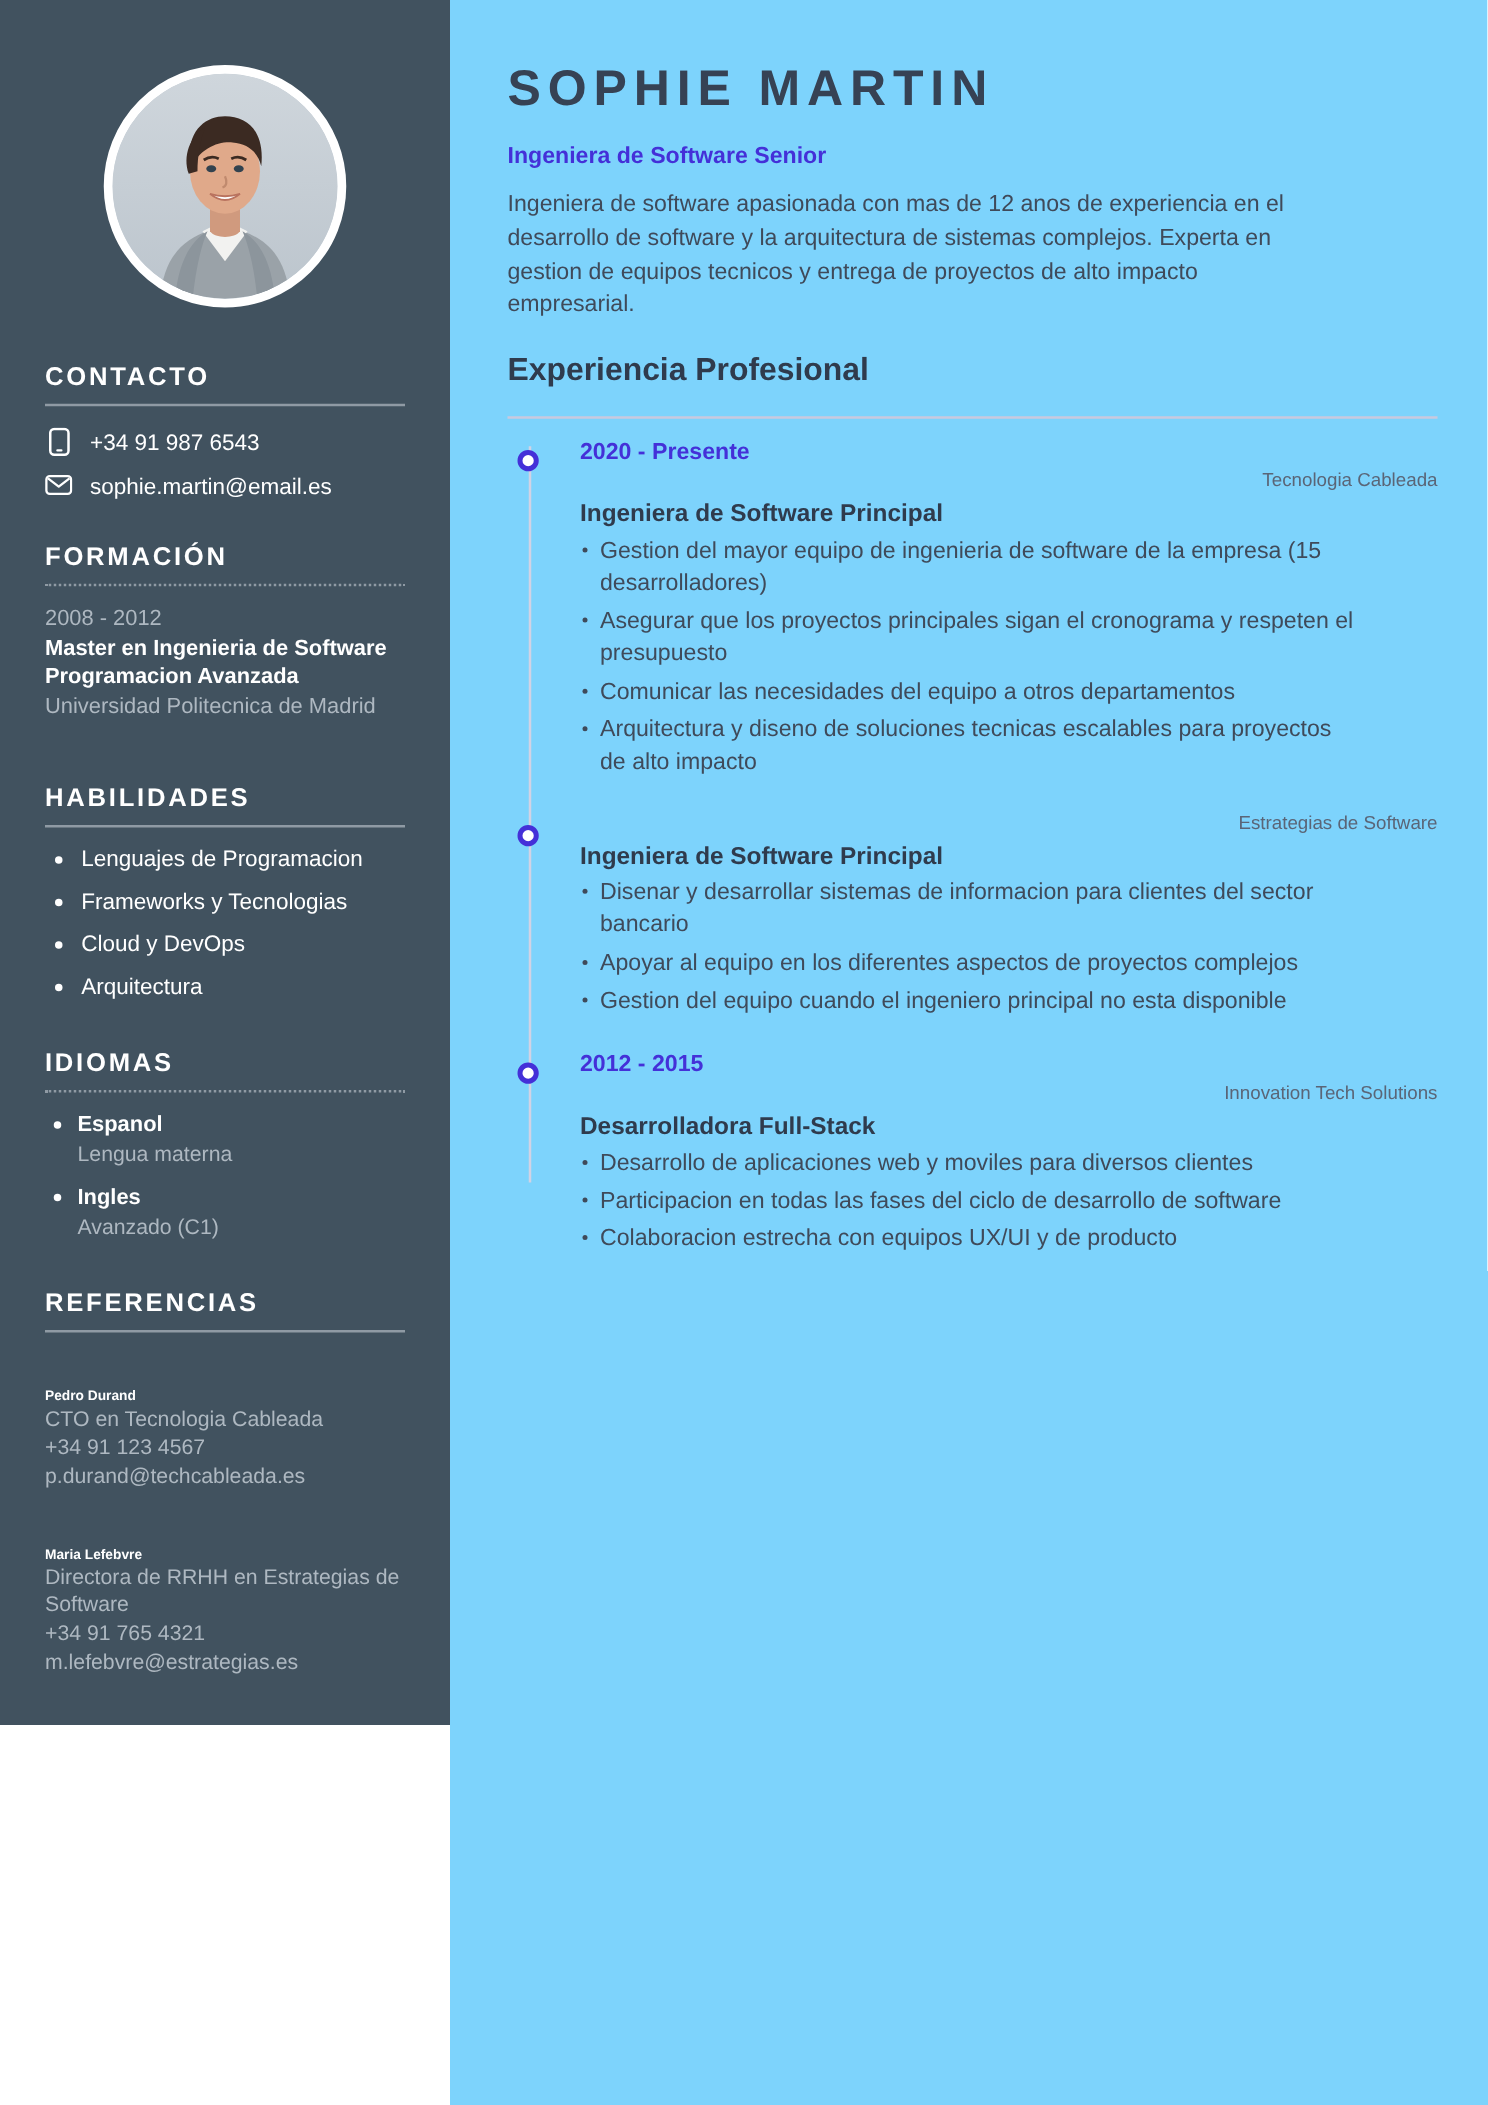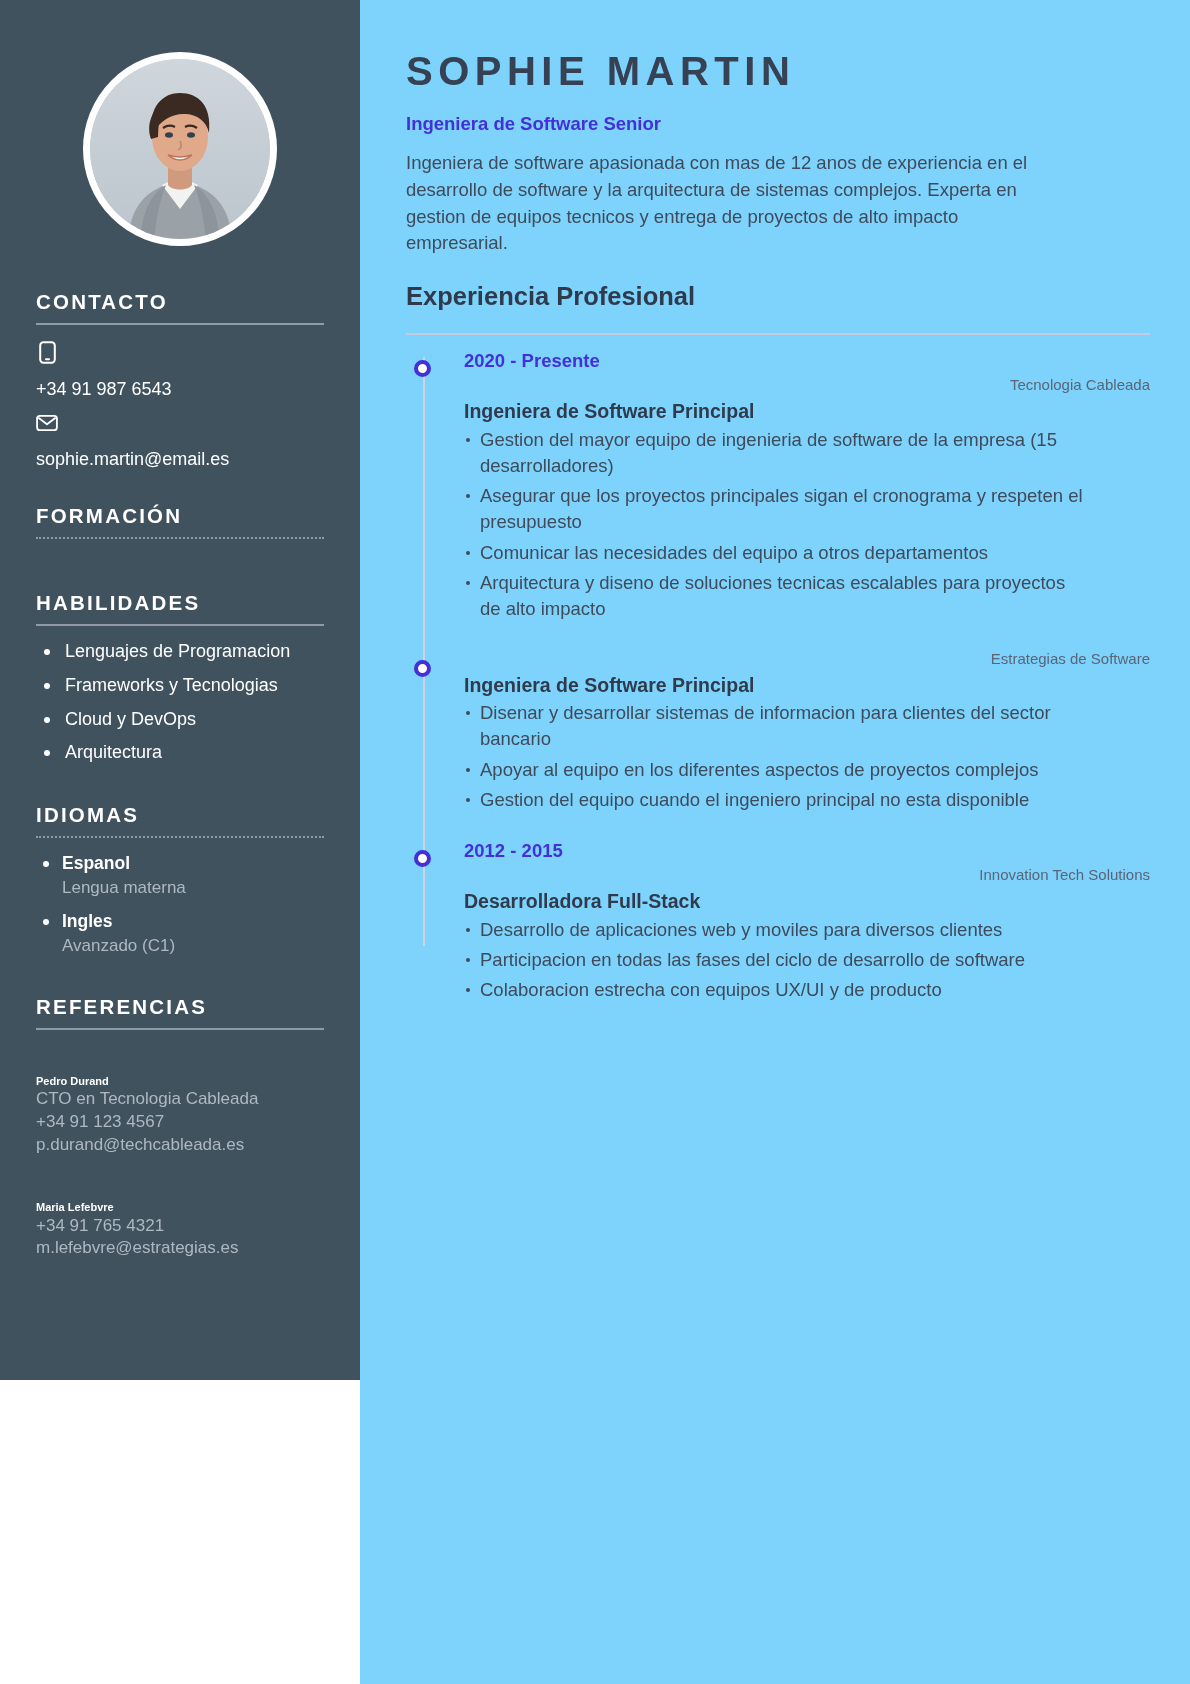--- a/index.html
+++ b/index.html
@@ -66,24 +66,23 @@
   }
   .sec-contacto { margin-top: 44px; }
   .sec-formacion { margin-top: 34px; }
   .sec-habilidades { margin-top: 52px; }
   .sec-idiomas { margin-top: 40px; }
   .sec-referencias { margin-top: 38px; }
 
   .contact-list { margin-top: 16px; }
   .contact-row {
     display: flex;
-    align-items: flex-start;
+    align-items: flex-end;
     gap: 14px;
     margin-bottom: 11px;
-    flex-direction: column;
   }
   .contact-ico {
     width: 22px;
     height: 24px;
     flex: 0 0 22px;
     display: flex;
     align-items: center;
     justify-content: center;
   }
   .contact-ico svg { display:block; }
@@ -371,20 +370,25 @@
             </svg>
           </span>
           <span class="contact-txt">sophie.martin@email.es</span>
         </div>
       </div>
     </section>
 
     <section class="sec-formacion">
       <h2 class="side-h">FORMACIÓN</h2>
       <div class="side-rule dotted"></div>
+      <div class="edu-block">
+        <div class="edu-dates">2008 - 2012</div>
+        <div class="edu-degree">Master en Ingenieria de Software Programacion Avanzada</div>
+        <div class="edu-school">Universidad Politecnica de Madrid</div>
+      </div>
     </section>
 
     <section class="sec-habilidades">
       <h2 class="side-h">HABILIDADES</h2>
       <div class="side-rule"></div>
       <ul class="skill-list">
         <li>Lenguajes de Programacion</li>
         <li>Frameworks y Tecnologias</li>
         <li>Cloud y DevOps</li>
         <li>Arquitectura</li>
@@ -412,20 +416,21 @@
 
       <div class="ref-block">
         <div class="ref-name">Pedro Durand</div>
         <div class="ref-line">CTO en Tecnologia Cableada</div>
         <div class="ref-line">+34 91 123 4567</div>
         <div class="ref-line">p.durand@techcableada.es</div>
       </div>
 
       <div class="ref-block">
         <div class="ref-name">Maria Lefebvre</div>
+        <div class="ref-line">Directora de RRHH en Estrategias de Software</div>
         <div class="ref-line">+34 91 765 4321</div>
         <div class="ref-line">m.lefebvre@estrategias.es</div>
       </div>
     </section>
 
   </aside>
 
   <main class="main">
 
     <h1 class="name">SOPHIE MARTIN</h1>

